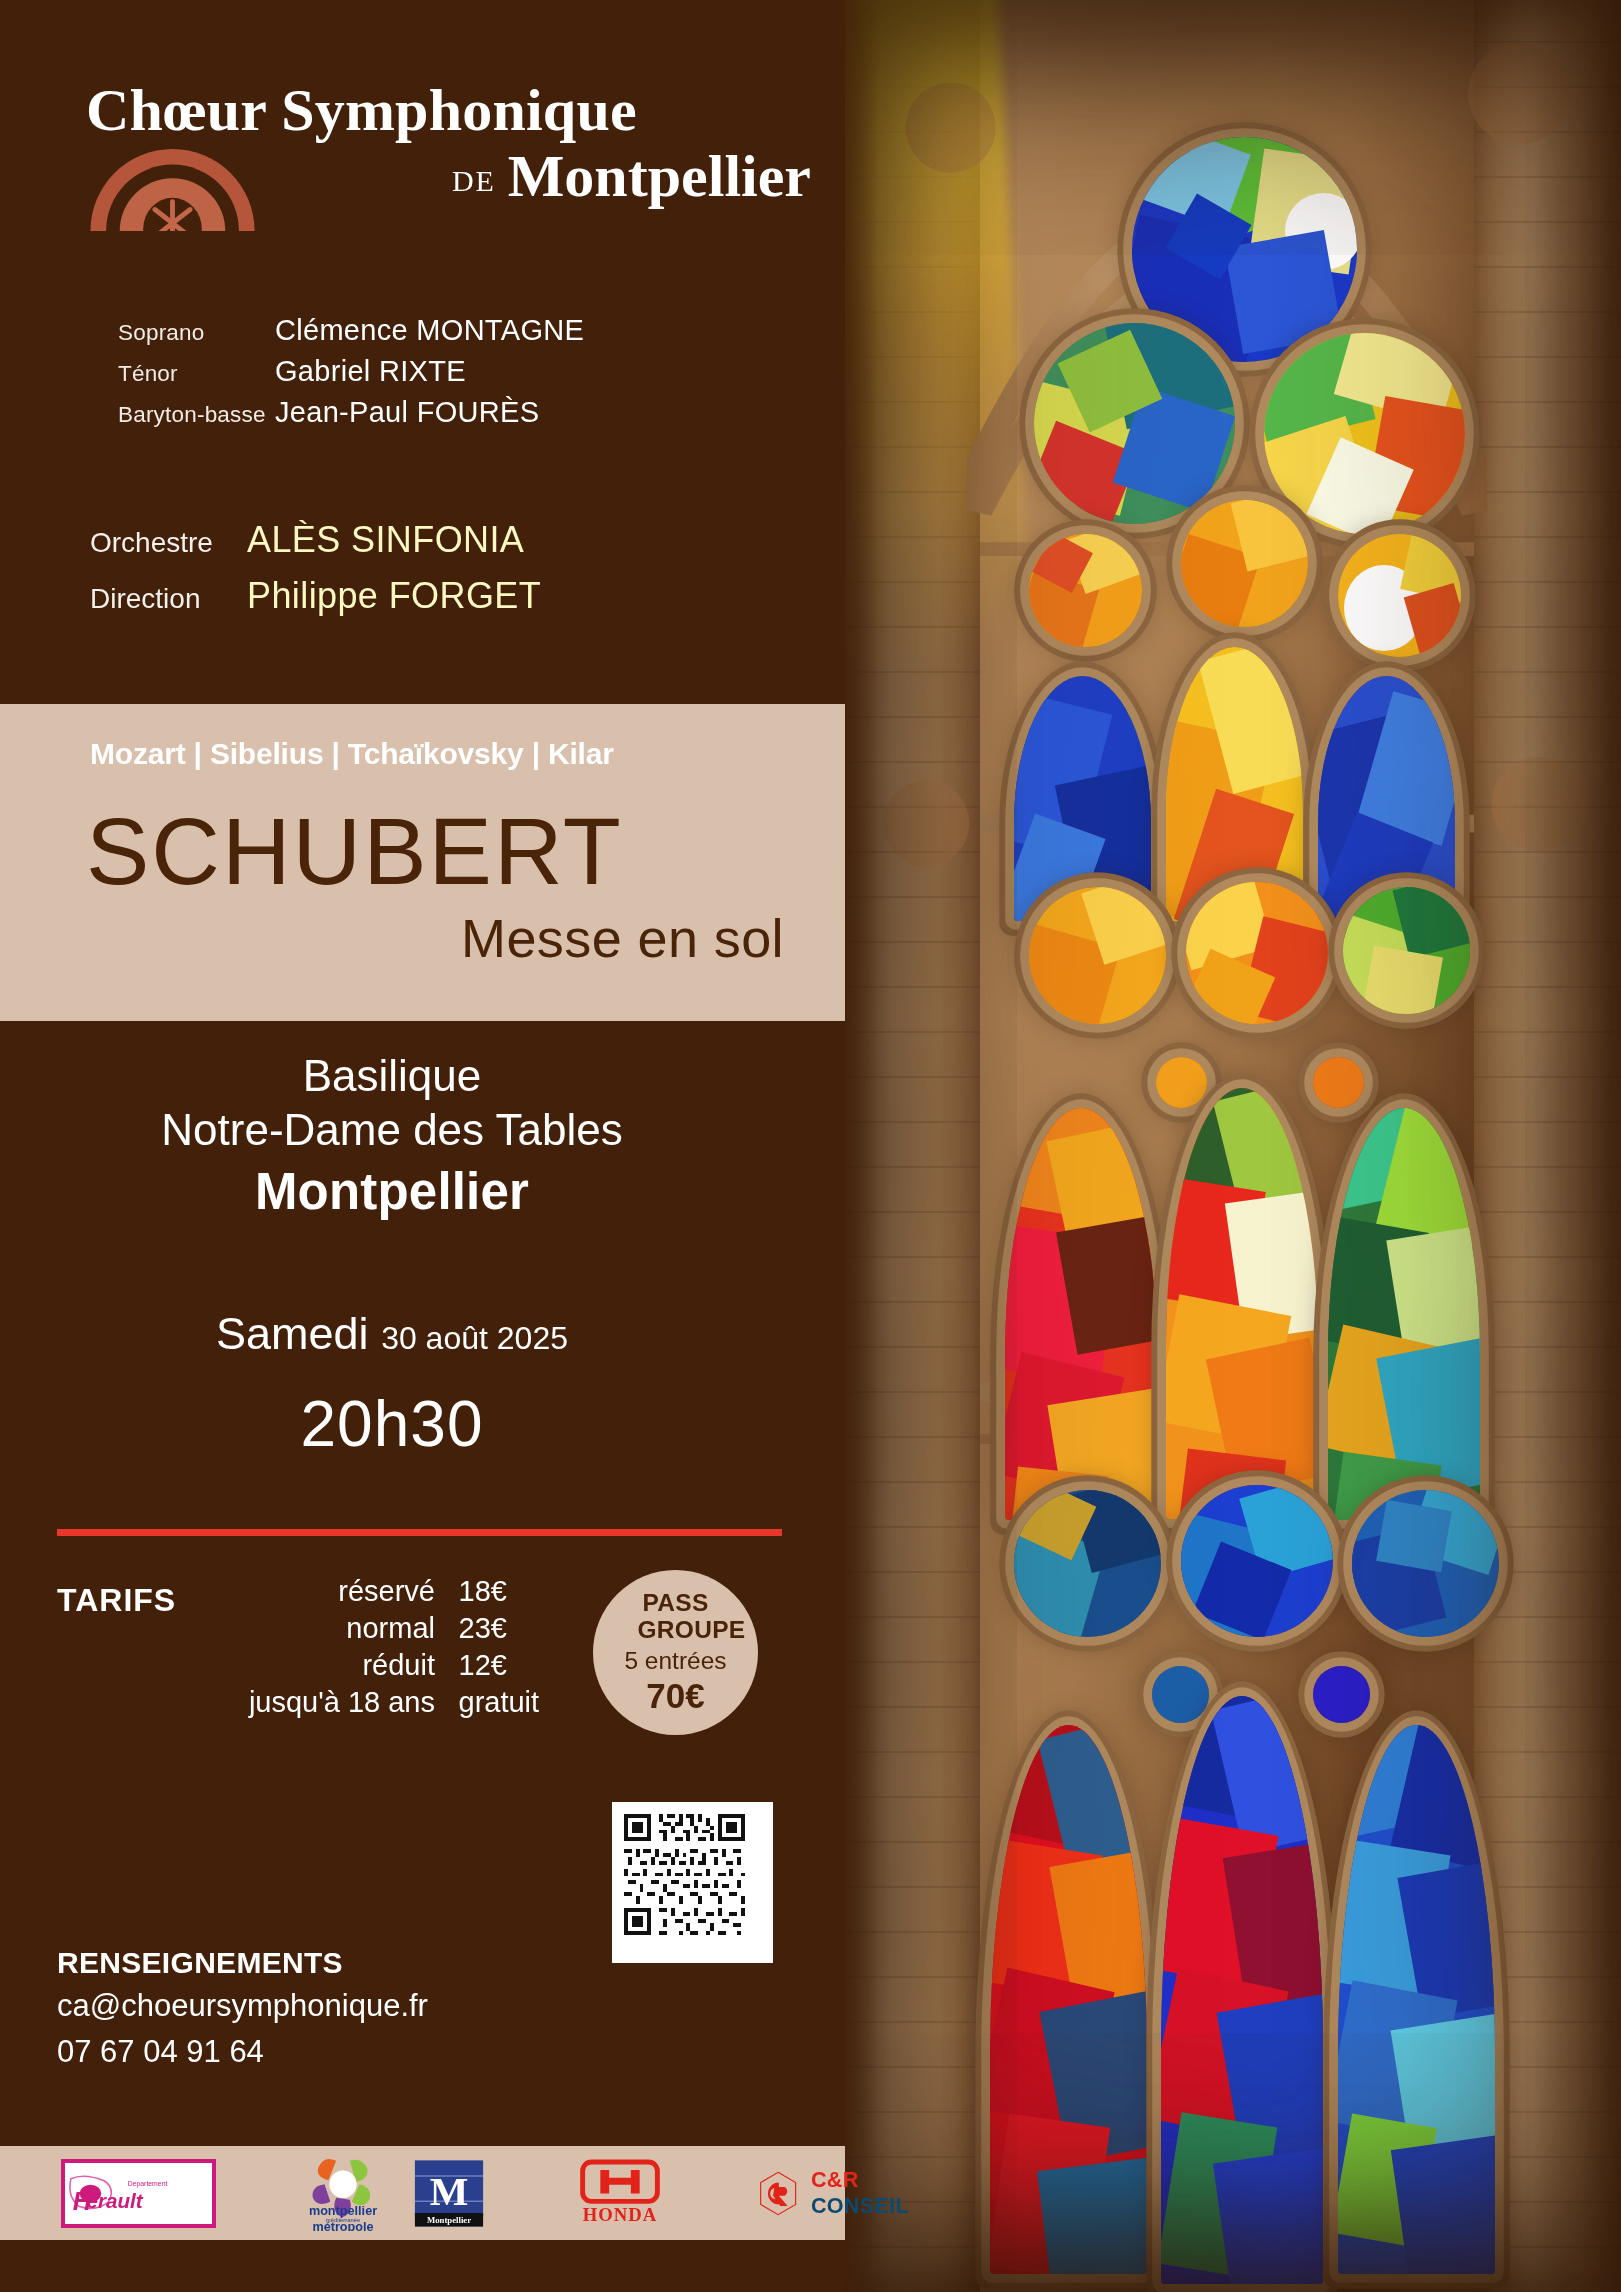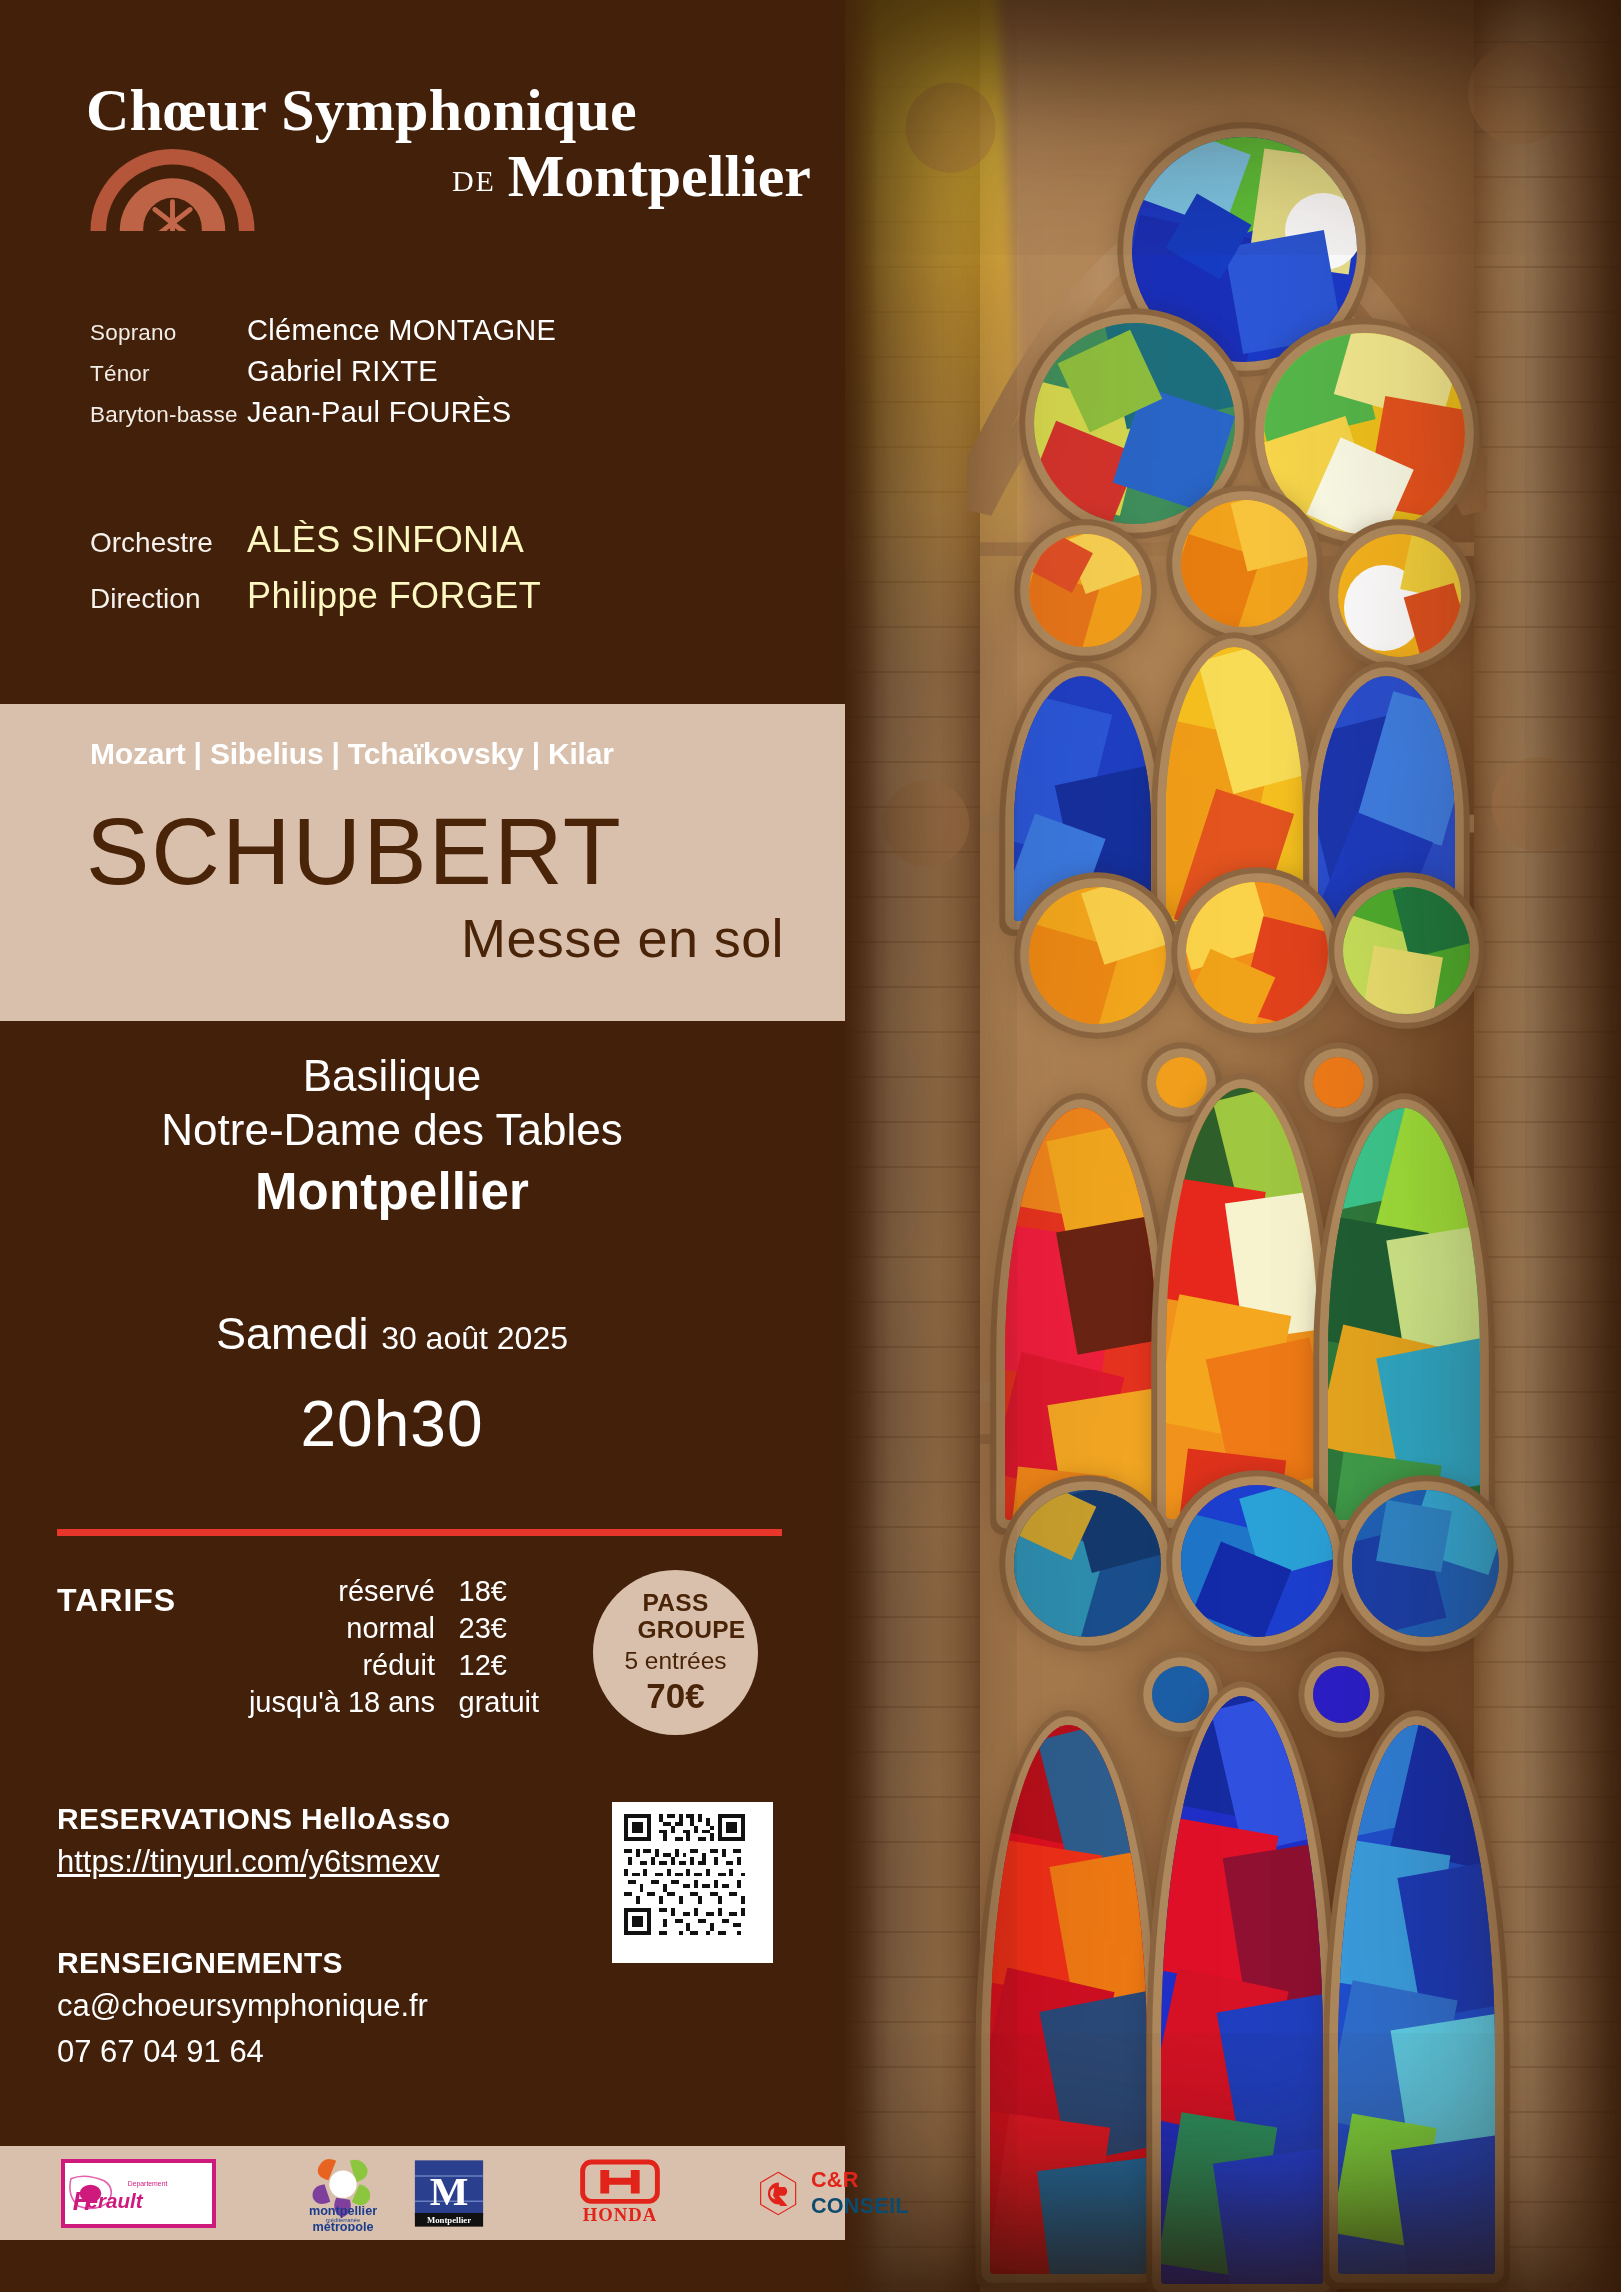--- a/index.html
+++ b/index.html
@@ -51,21 +51,21 @@
   .t1{font-family:"Liberation Serif",serif;color:#fff;font-size:60px;font-weight:700;
       letter-spacing:0.2px;line-height:1;white-space:nowrap;}
   .t2row{display:flex;align-items:flex-end;justify-content:flex-end;margin-top:5.9px;gap:11.8px;}
   .t2de{font-family:"Liberation Serif",serif;color:#fff;font-size:30px;font-weight:400;
         letter-spacing:2px;padding-bottom:7.8px;}
   .t2{font-family:"Liberation Serif",serif;color:#fff;font-size:60px;font-weight:700;line-height:1;}
 
   .arc{position:absolute;left:90px;top:147px;width:165px;height:84px;}
 
   .credits{position:absolute;left:90px;top:314px;width:686px;}
-  .crow{display:flex;align-items:baseline;margin-bottom:7.8px;}
+  .crow{display:flex;align-items:baseline;margin-bottom:7.8px;margin-left:28px;}
   .crole{width:157px;color:#f2ece6;font-size:22.5px;font-weight:300;letter-spacing:0.2px;}
   .cname{color:#fff;font-size:29px;font-weight:300;letter-spacing:0.3px;}
   .credits2{position:absolute;left:90px;top:519px;width:725px;}
   .crow2{display:flex;align-items:baseline;margin-bottom:13.7px;}
   .crole2{width:157px;color:#f6f1ec;font-size:28px;font-weight:300;}
   .cname2{color:#fef9c3;font-size:36px;font-weight:300;letter-spacing:0.4px;}
 
   .composers{position:absolute;left:90px;top:737px;color:#ffffff;font-size:30px;font-weight:700;
              letter-spacing:-0.2px;}
   .schubert{position:absolute;left:86px;top:804px;color:#4a2409;font-size:95px;font-weight:400;
@@ -461,24 +461,20 @@
       </div>
     </div>
 
     <div class="pass">
       <div class="p1">PASS</div>
       <div class="p2">GROUPE</div>
       <div class="p3">5 entrées</div>
       <div class="p4">70€</div>
     </div>
 
-    <div class="resa">
-      <div class="resa-h">RESERVATIONS HelloAsso</div>
-      <a class="resa-u" href="#">https://tinyurl.com/y6tsmexv</a>
-    </div>
 
     <div class="qr">
       <svg width="129" height="129" viewBox="0 0 33 33" shape-rendering="crispEdges">
         <rect width="33" height="33" fill="#fff"></rect>
         <g fill="#111">
           <rect x="1" y="1" width="7" height="7"></rect>
             <rect x="2" y="2" width="5" height="5" fill="#fff"></rect>
             <rect x="3" y="3" width="3" height="3"></rect>
           <rect x="25" y="1" width="7" height="7"></rect>
             <rect x="26" y="2" width="5" height="5" fill="#fff"></rect>

